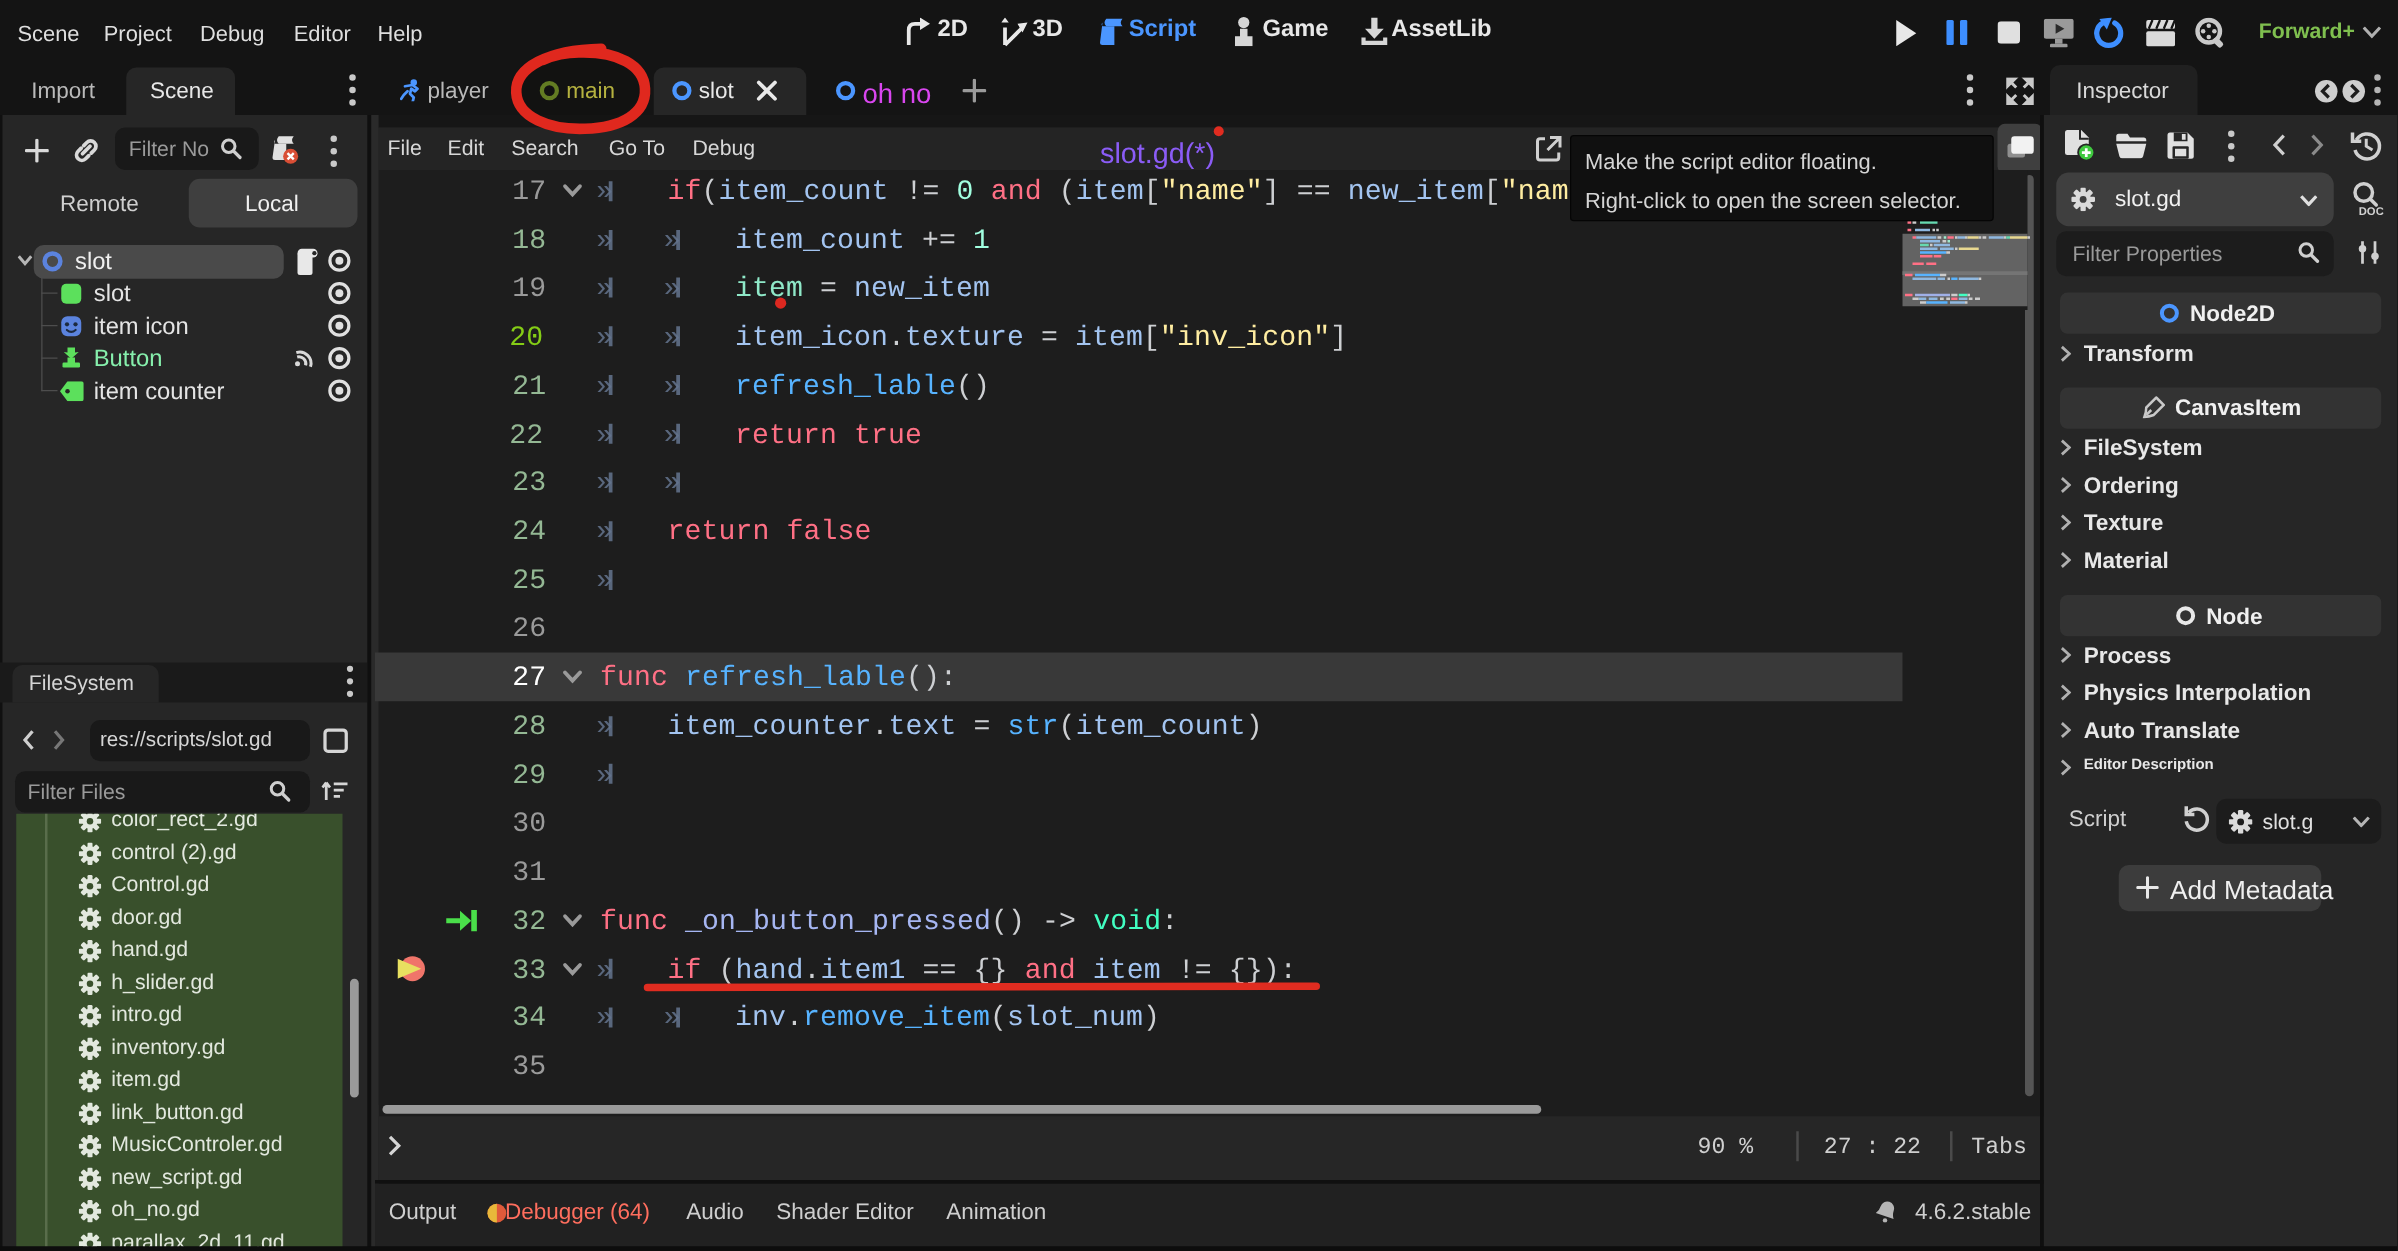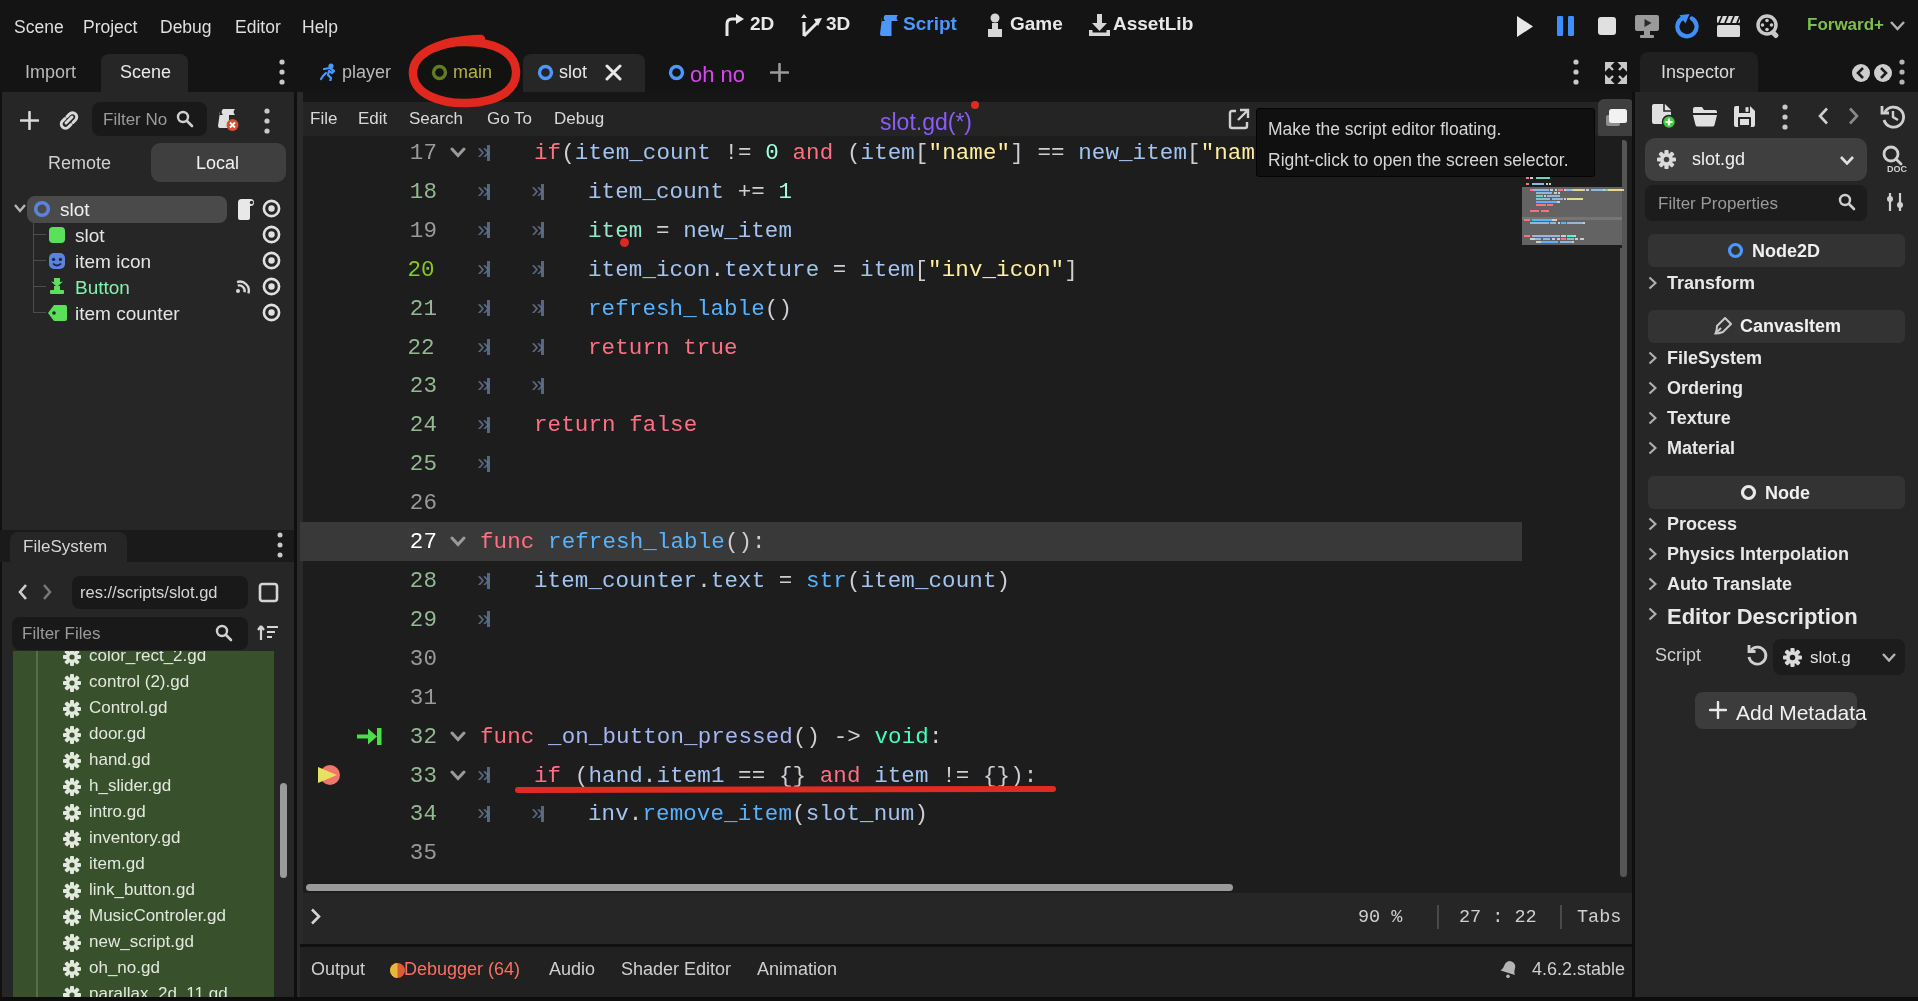--- a/index.html
+++ b/index.html
@@ -929,21 +929,21 @@
       <svg width="9" height="14" viewBox="0 0 9 14">
         <path d="M1.5 1.5 L7.5 7 L1.5 12.5" stroke="#b0b0b0" stroke-width="2.2" fill="none"></path>
       </svg>
     </div>
   <div class="abs" style="left:1667px;top:574px;font-size:18px;font-weight:bold;color:#e8e8e8;white-space:nowrap;">Auto Translate</div>
   <div class="abs" style="left:1648px;top:607px;">
       <svg width="9" height="14" viewBox="0 0 9 14">
         <path d="M1.5 1.5 L7.5 7 L1.5 12.5" stroke="#b0b0b0" stroke-width="2.2" fill="none"></path>
       </svg>
     </div>
-  <div class="abs" style="left:1667px;top:604px;font-size:22px;font-weight:bold;color:#e8e8e8;white-space:nowrap;">Editor Description</div>
+  <div class="abs" style="left:1667px;top:604px;font-size:12px;font-weight:bold;color:#e8e8e8;white-space:nowrap;">Editor Description</div>
   <div class="abs" style="left:1655px;top:645px;font-size:18px;color:#cfcfcf;">Script</div>
   <div class="abs" style="left:1745px;top:643px;">
       <svg width="24" height="24" viewBox="0 0 24 24">
         <path d="M6 7 a8.5 8.5 0 1 1 -2 7" stroke="#d0d0d0" stroke-width="2.8" fill="none"></path>
         <path d="M4 2 v6.5 h6.5" fill="none" stroke="#d0d0d0" stroke-width="2.8"></path>
       </svg>
     </div>
   <div class="abs" style="left:1773px;top:639px;width:132px;height:36px;background:#1c1c1c;border-radius:8px;"></div>
   <div class="abs" style="left:1783px;top:648px;">
       <svg width="19" height="19" viewBox="0 0 18 18">

